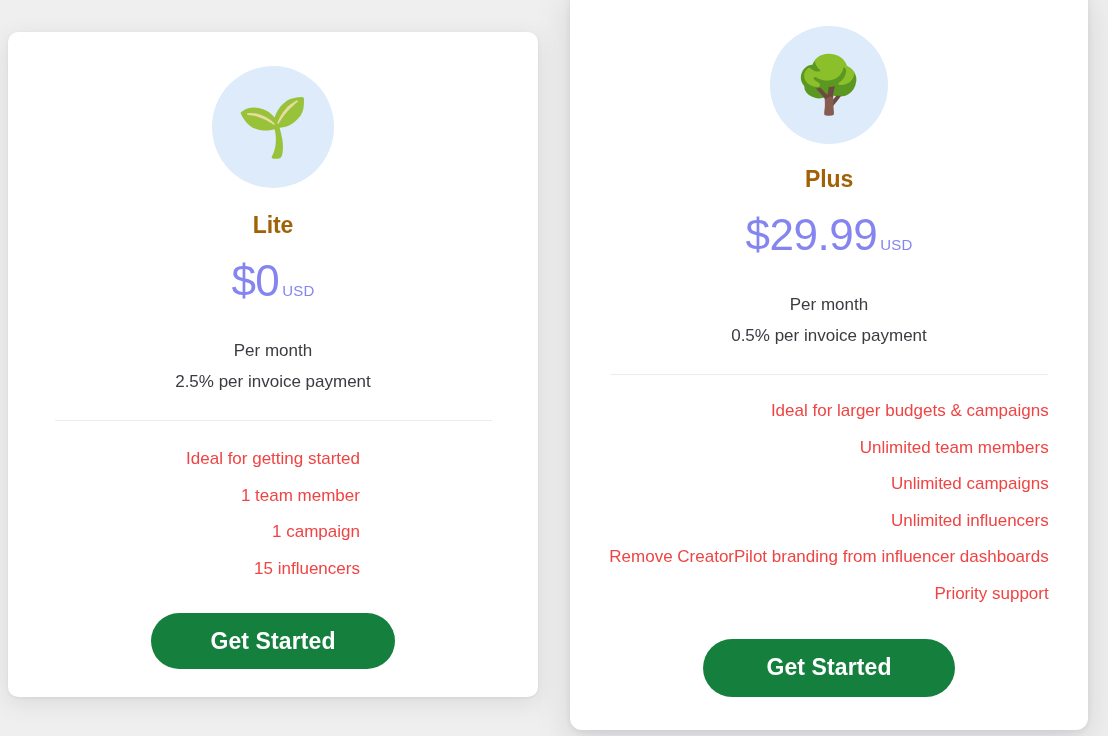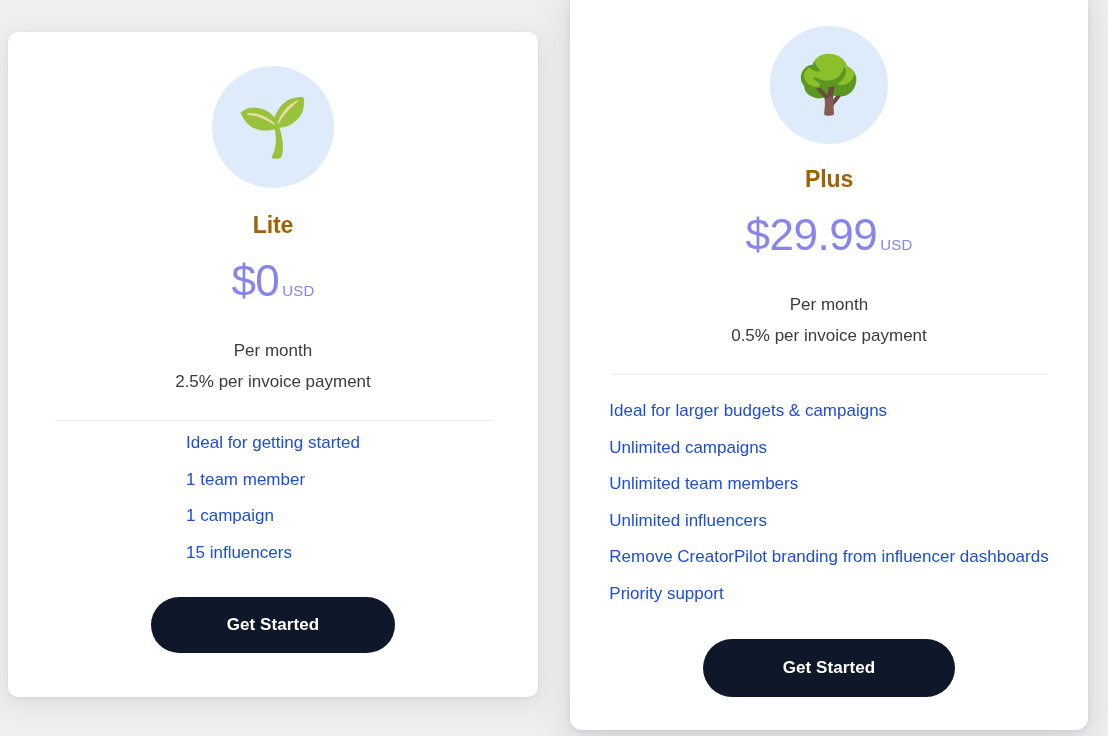--- a/index.html
+++ b/index.html
@@ -149,46 +149,46 @@
 
   .card-plus .divider {
     width: 438px;
     margin-top: 22px;
   }
 
   
 
   .feature-list {
     list-style: none;
-    text-align: left;
-    color: #1d4ed8;
+    text-align: right;
+    color: #ef4444;
     font-size: 17px;
   }
 
-  .card-lite .feature-list { margin-top: 4px; }
+  .card-lite .feature-list { margin-top: 20px; }
   .card-plus .feature-list { margin-top: 18px; }
 
   .feature-item {
     line-height: 1.45;
     padding: 6px 0;
   }
 
   .card-plus .feature-item {
     max-width: 450px;
   }
 
   
 
   .cta-button {
-    background: #0f172a;
+    background: #15803d;
     color: #ffffff;
     border: 0;
     border-radius: 999px;
     font-family: "Liberation Sans", "DejaVu Sans", sans-serif;
-    font-size: 17px;
+    font-size: 23px;
     font-weight: bold;
     letter-spacing: 0.1px;
     cursor: pointer;
     display: flex;
     align-items: center;
     justify-content: center;
   }
 
   .card-lite .cta-button {
     width: 244px;
@@ -251,22 +251,22 @@
 
   <div class="billing-block">
     <div>Per month</div>
     <div>0.5% per invoice payment</div>
   </div>
 
   <hr class="divider">
 
   <ul class="feature-list">
     <li class="feature-item">Ideal for larger budgets &amp; campaigns</li>
+    <li class="feature-item">Unlimited team members</li>
     <li class="feature-item">Unlimited campaigns</li>
-    <li class="feature-item">Unlimited team members</li>
     <li class="feature-item">Unlimited influencers</li>
     <li class="feature-item">Remove CreatorPilot branding from influencer dashboards</li>
     <li class="feature-item">Priority support</li>
   </ul>
 
   <button class="cta-button">Get Started</button>
 
 </div>
 
 </body></html>

